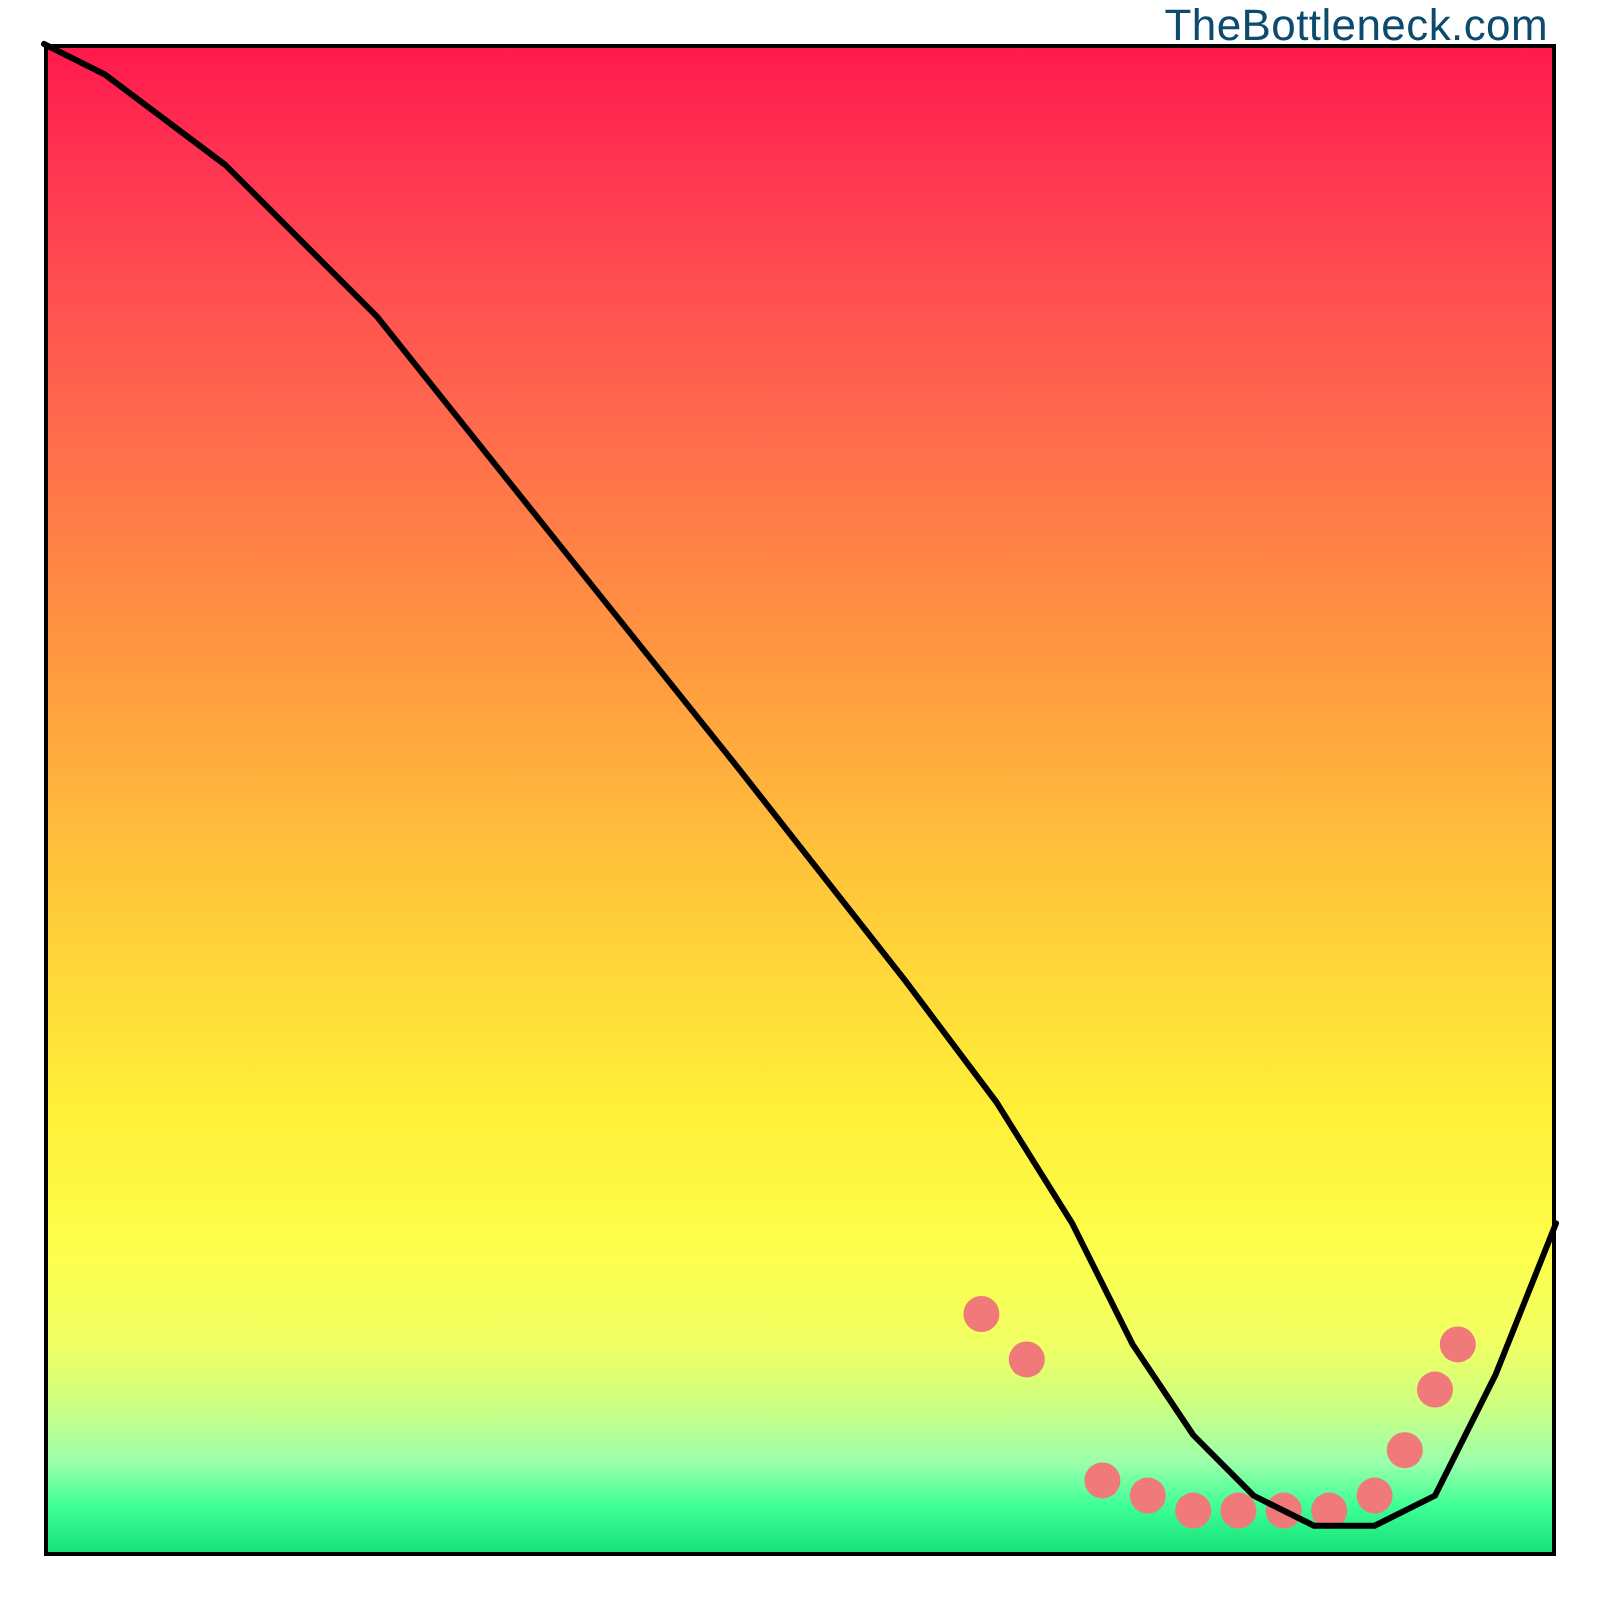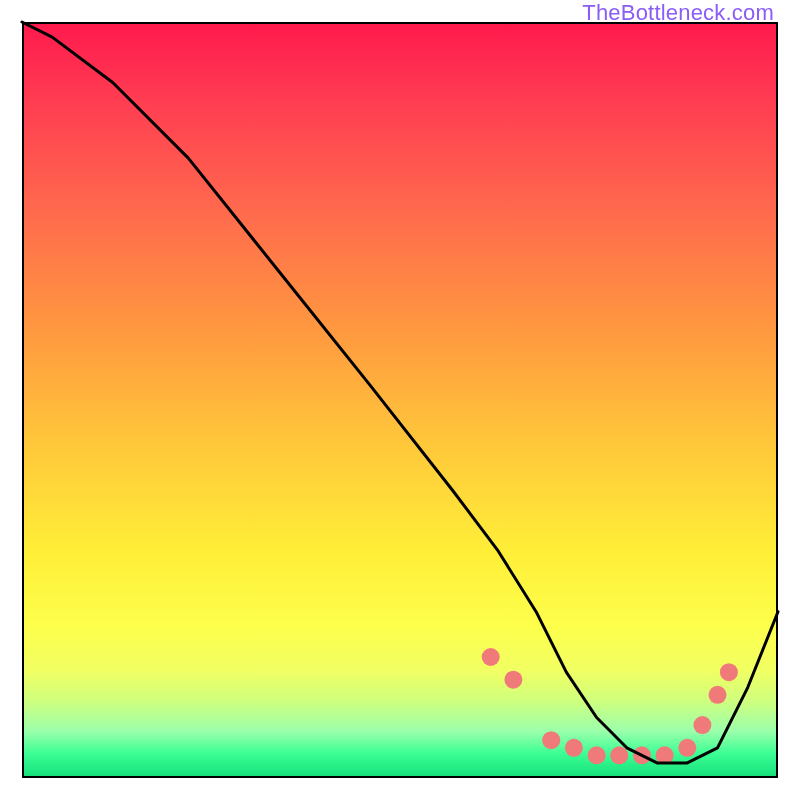--- a/index.html
+++ b/index.html
@@ -42,21 +42,21 @@
     );
     border: 2px solid #000000;
     box-sizing: border-box;
   }
   .watermark {
     position: absolute;
     top: 0px;
     right: 26px;
     font-size: 22px;
     font-weight: 500;
-    color: #8b5cf6;
+    color: #0c4a6e;
     letter-spacing: 0.2px;
     z-index: 5;
     user-select: none;
   }
   svg.curve {
     position: absolute;
     left: 0;
     top: 0;
     width: 100%;
     height: 100%;

